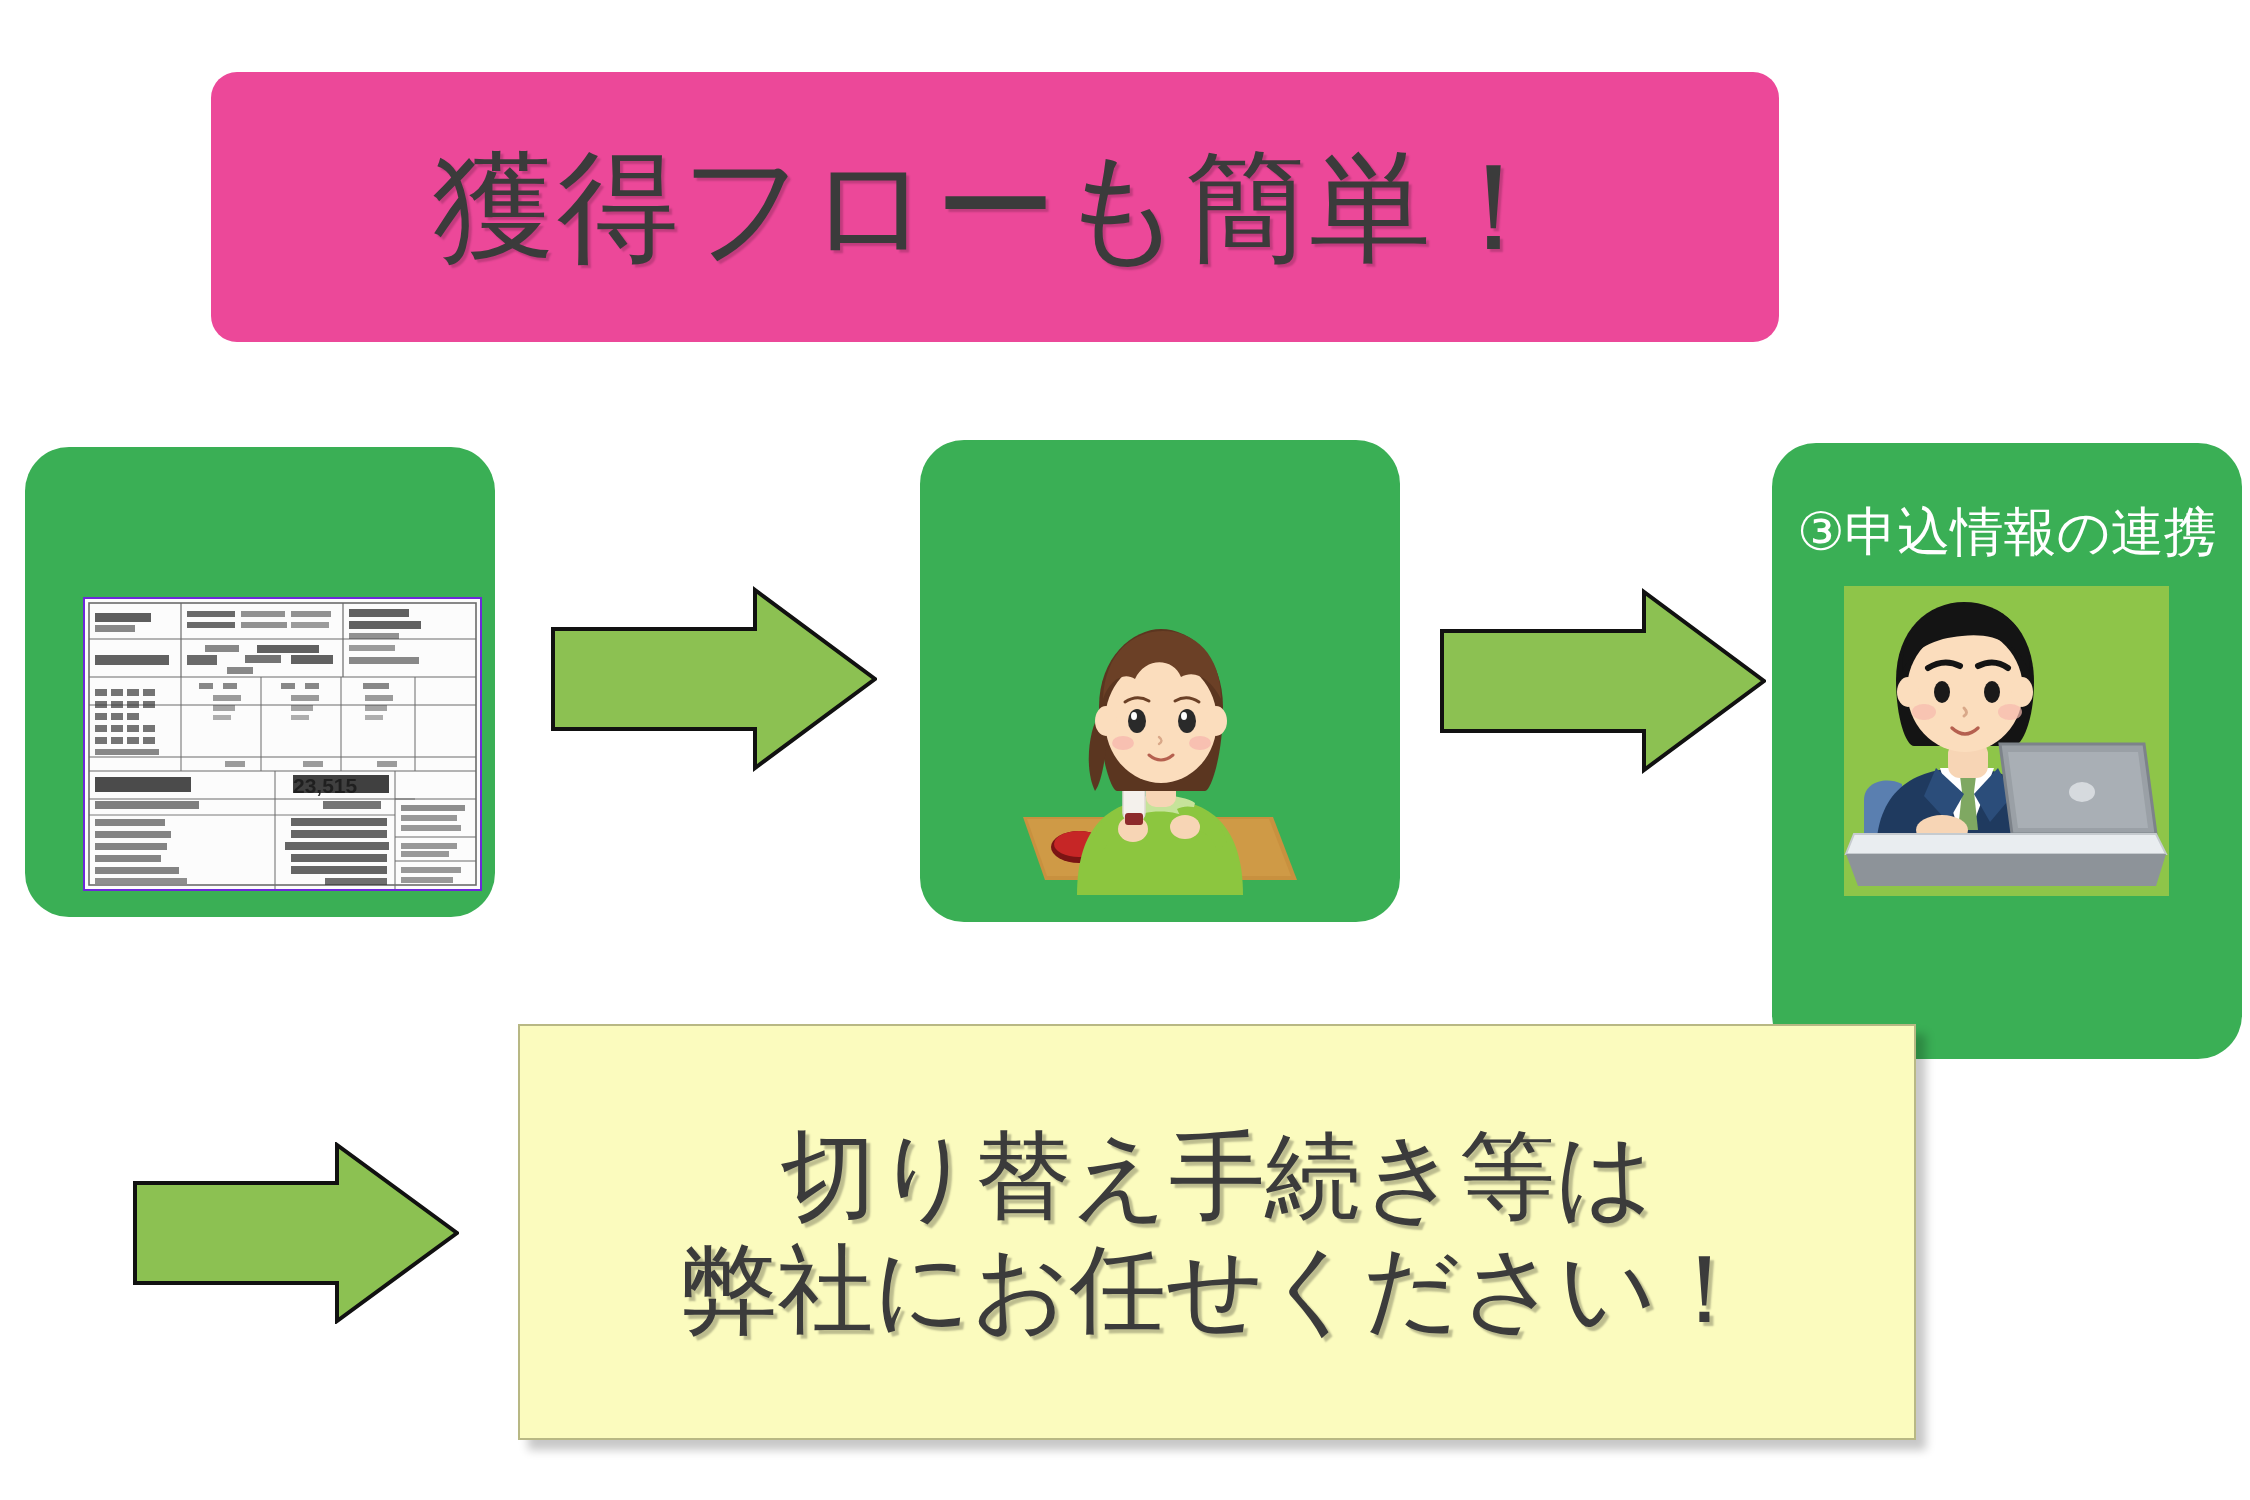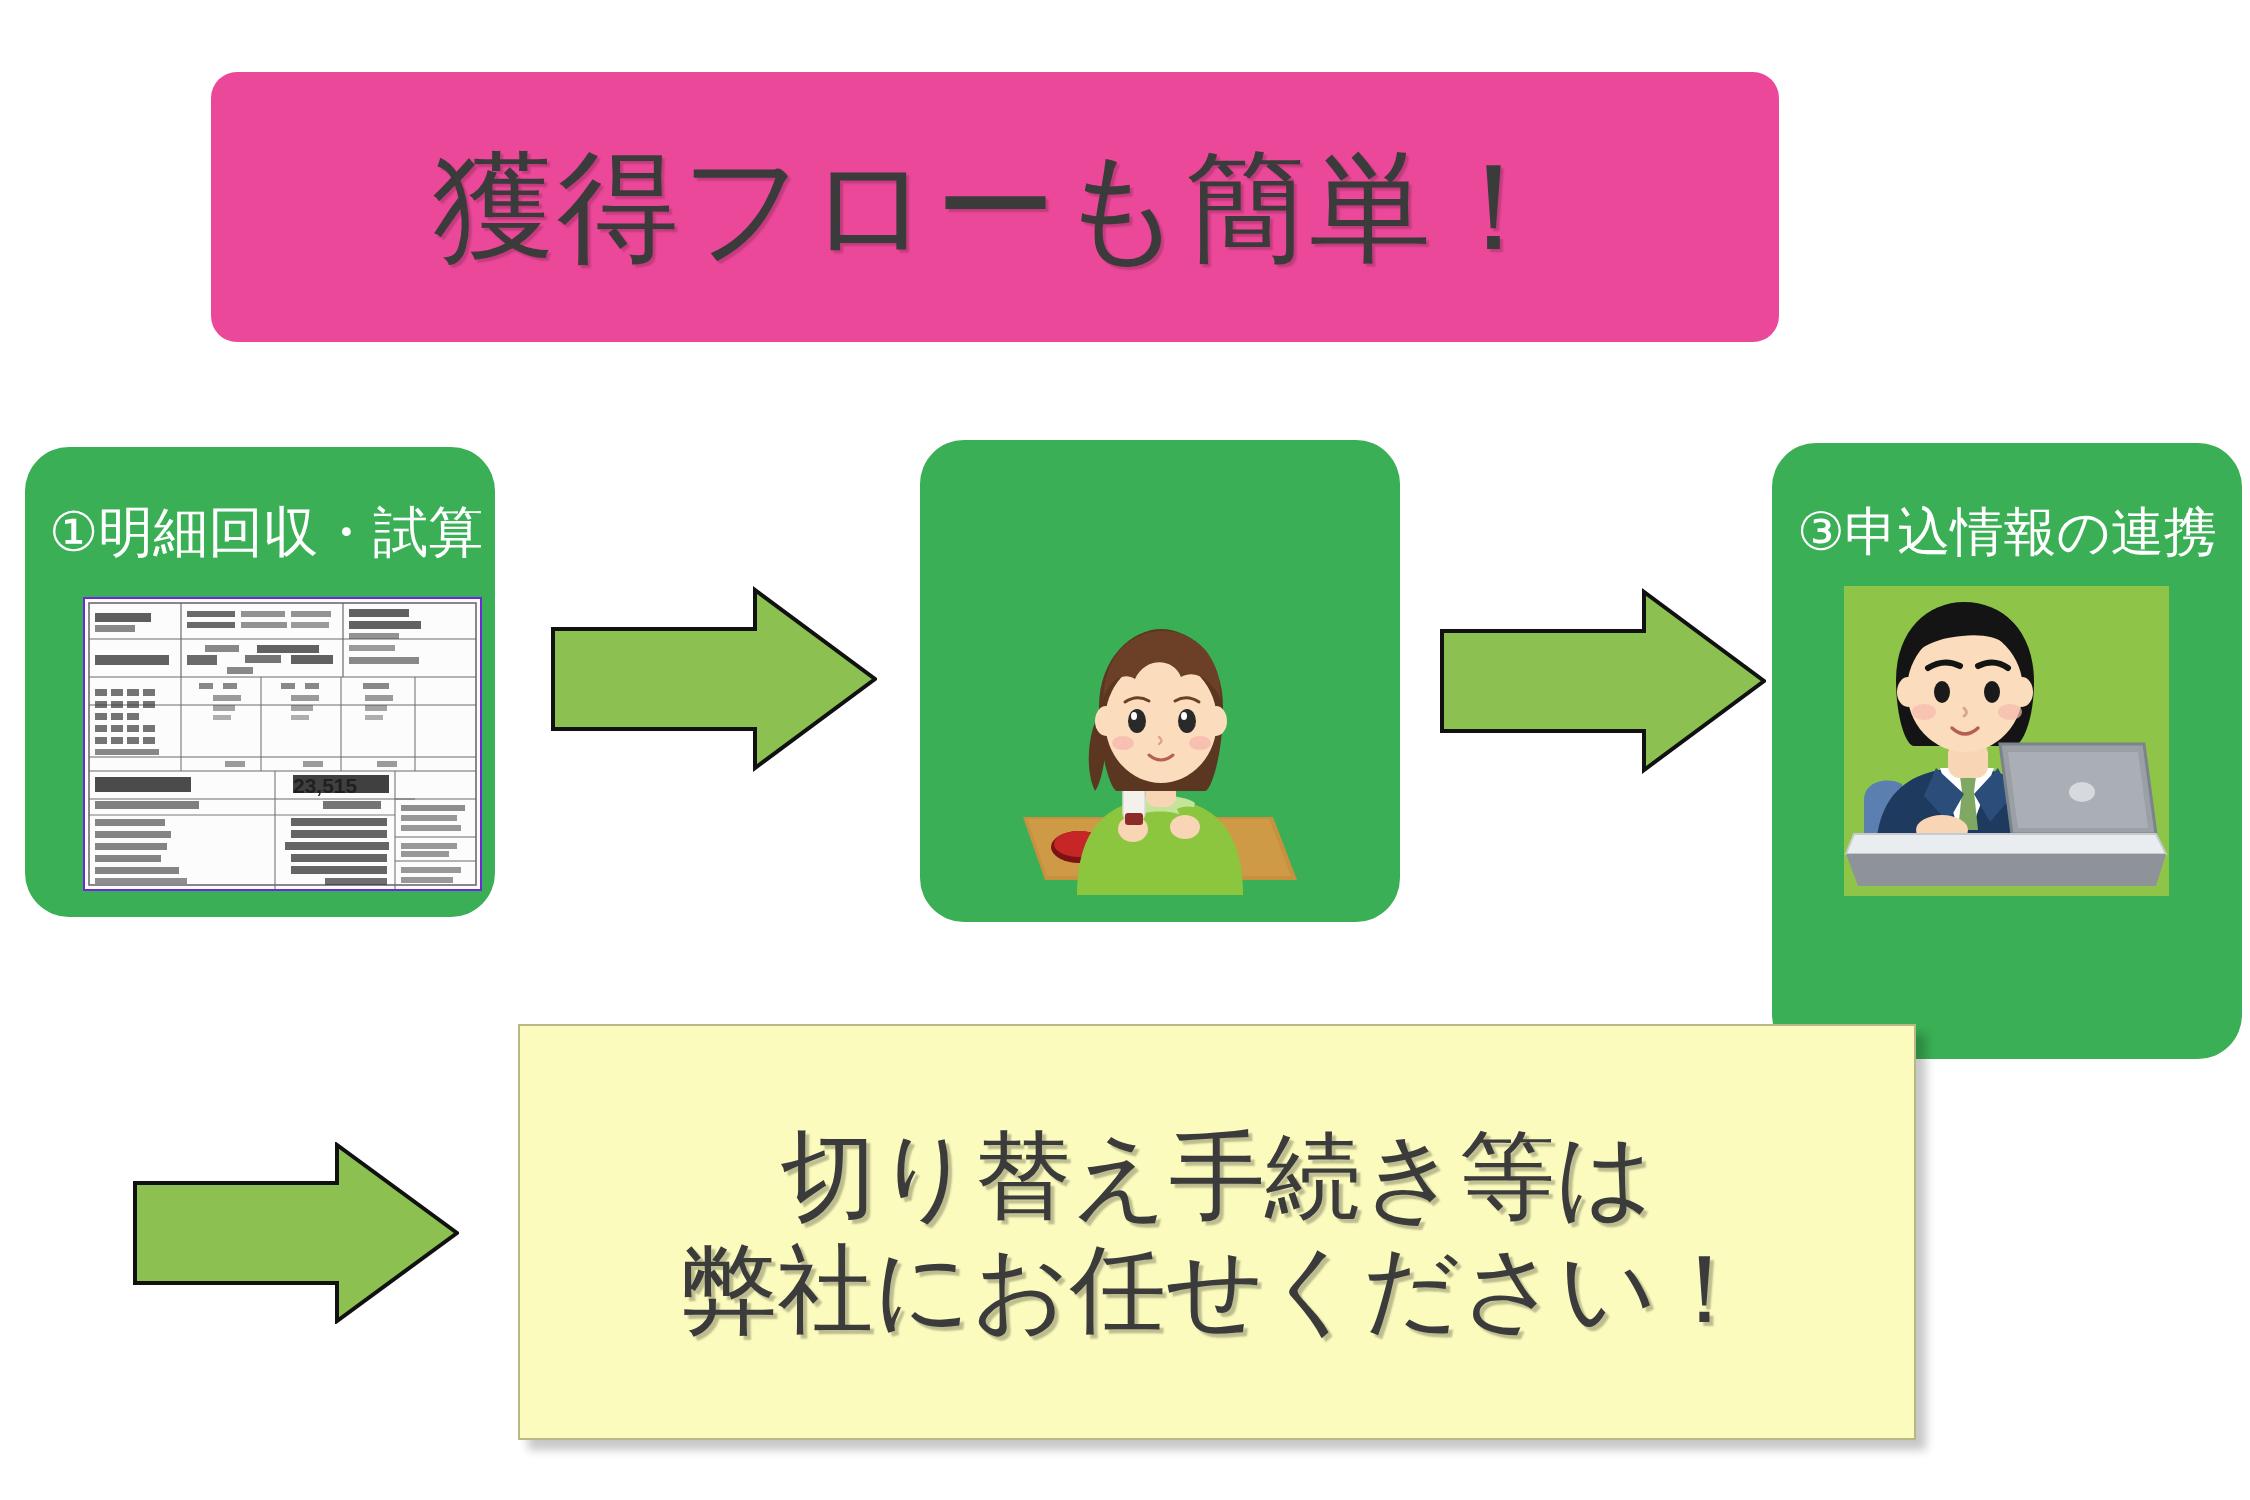--- a/index.html
+++ b/index.html
@@ -103,21 +103,20 @@
 </head>
 <body>
 
 <div class="stage">
 
   <div class="title-banner">
     <div class="title-text">獲得フローも簡単！</div>
   </div>
 
   <div class="step-card" id="card1">
-    <div class="step-title">①明細回収・試算</div>
     <div class="step-media">
       <div class="receipt">
         <svg viewBox="0 0 395 290" preserveAspectRatio="none" aria-hidden="true">
           <rect x="0" y="0" width="395" height="290" fill="#fcfcfc"></rect>
 
           <rect x="4" y="4" width="387" height="282" fill="none" stroke="#6b6b6b" stroke-width="1.6"></rect>
 
           <line x1="4" y1="40" x2="391" y2="40" stroke="#6b6b6b" stroke-width="1.2"></line>
           <line x1="96" y1="4" x2="96" y2="78" stroke="#6b6b6b" stroke-width="1.2"></line>
           <line x1="258" y1="4" x2="258" y2="78" stroke="#6b6b6b" stroke-width="1.2"></line>

